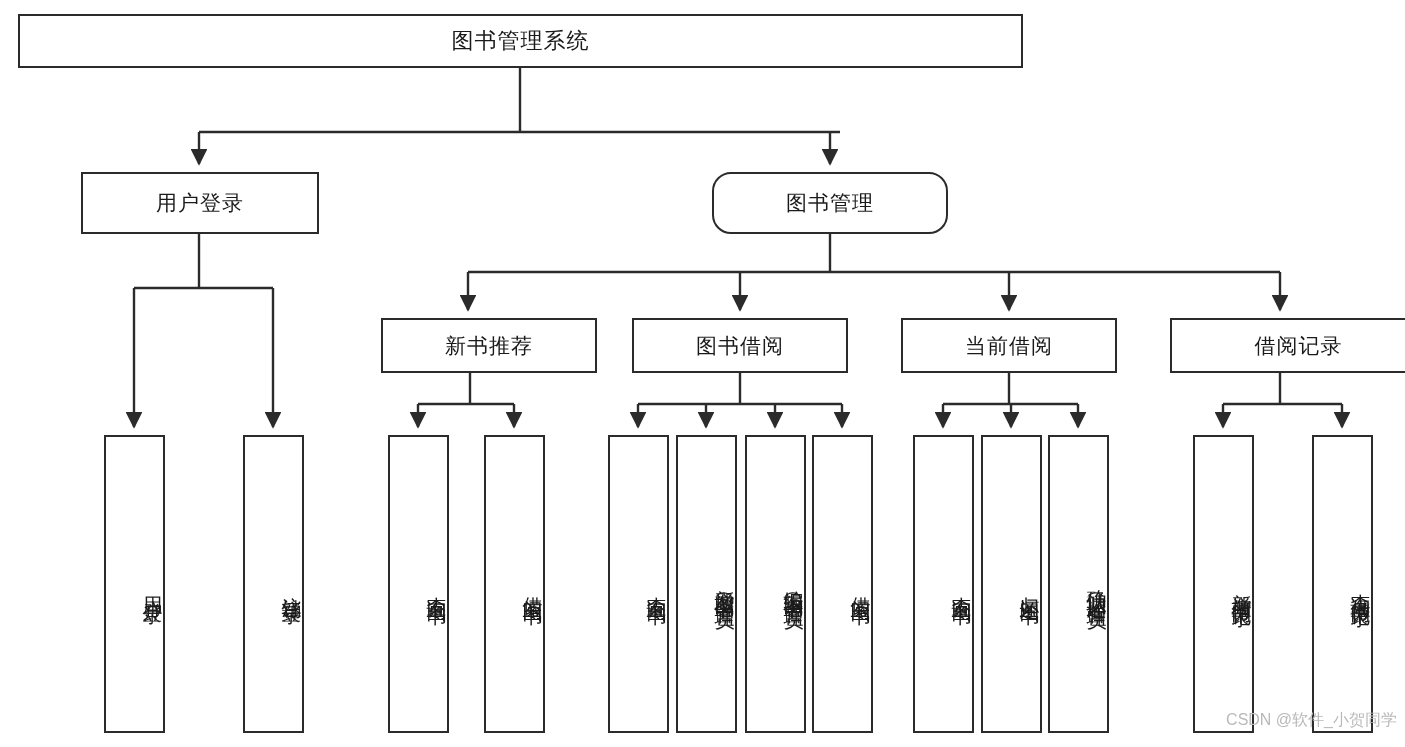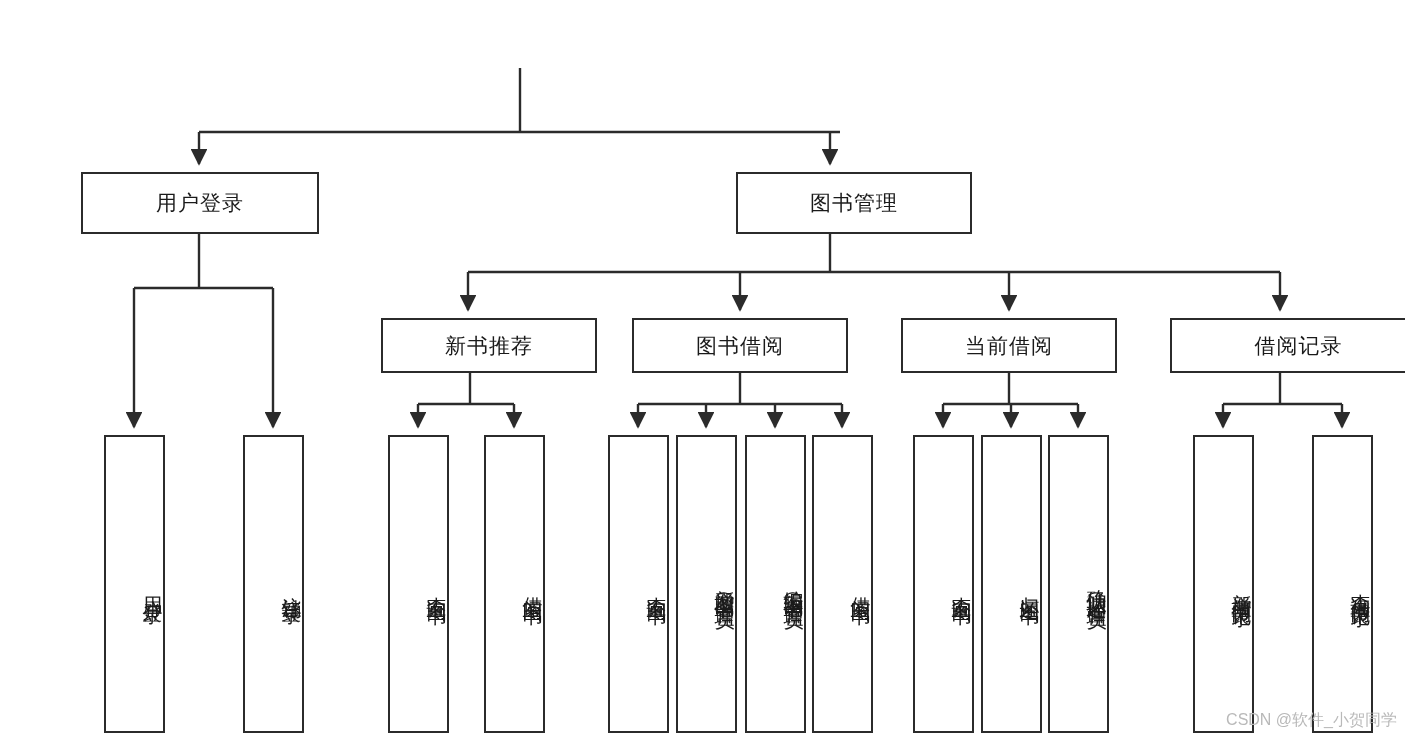--- a/index.html
+++ b/index.html
@@ -121,23 +121,24 @@
     <path class="edge" d="M 943 404 L 943 427" marker-end="url(#arrow)"></path>
     <path class="edge" d="M 1011 404 L 1011 427" marker-end="url(#arrow)"></path>
     <path class="edge" d="M 1078 404 L 1078 427" marker-end="url(#arrow)"></path>
 
     <path class="edge" d="M 1280 373 L 1280 404"></path>
     <path class="edge" d="M 1223 404 L 1342 404"></path>
     <path class="edge" d="M 1223 404 L 1223 427" marker-end="url(#arrow)"></path>
     <path class="edge" d="M 1342 404 L 1342 427" marker-end="url(#arrow)"></path>
   </svg>
 
+  <div class="node node-h node-root" style="left: 18px; top: 14px; width: 1005px; height: 54px;">图书管理系统</div>
 
   <div class="node node-h" style="left: 81px; top: 172px; width: 238px; height: 62px;">用户登录</div>
-  <div class="node node-h" style="left: 736px; top: 172px; width: 236px; height: 62px;">图书管理</div>
+  <div class="node node-h" style="left: 712px; top: 172px; width: 236px; height: 62px; border-radius: 19px;">图书管理</div>
 
   <div class="node node-h" style="left: 381px; top: 318px; width: 216px; height: 55px;">新书推荐</div>
   <div class="node node-h" style="left: 901px; top: 318px; width: 216px; height: 55px;">当前借阅</div>
   <div class="node node-h" style="left: 632px; top: 318px; width: 216px; height: 55px;">图书借阅</div>
   <div class="node node-h" style="left: 1170px; top: 318px; width: 257px; height: 55px;">借阅记录</div>
 
   <div class="node node-v" style="left: 104px; top: 435px; width: 61px; height: 298px;">
       <span class="vtext">用户登录</span>
     </div>
   <div class="node node-v" style="left: 243px; top: 435px; width: 61px; height: 298px;">

